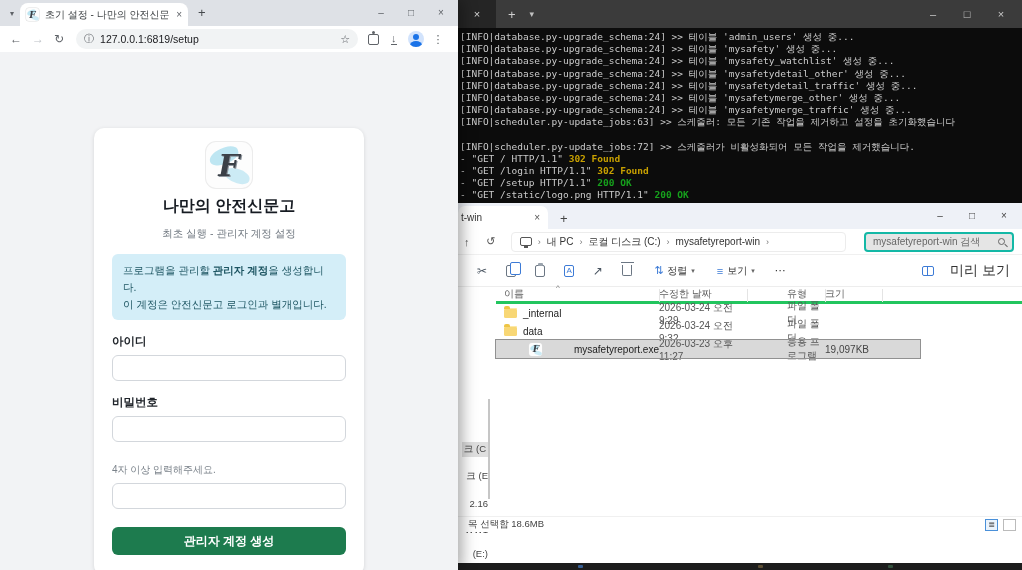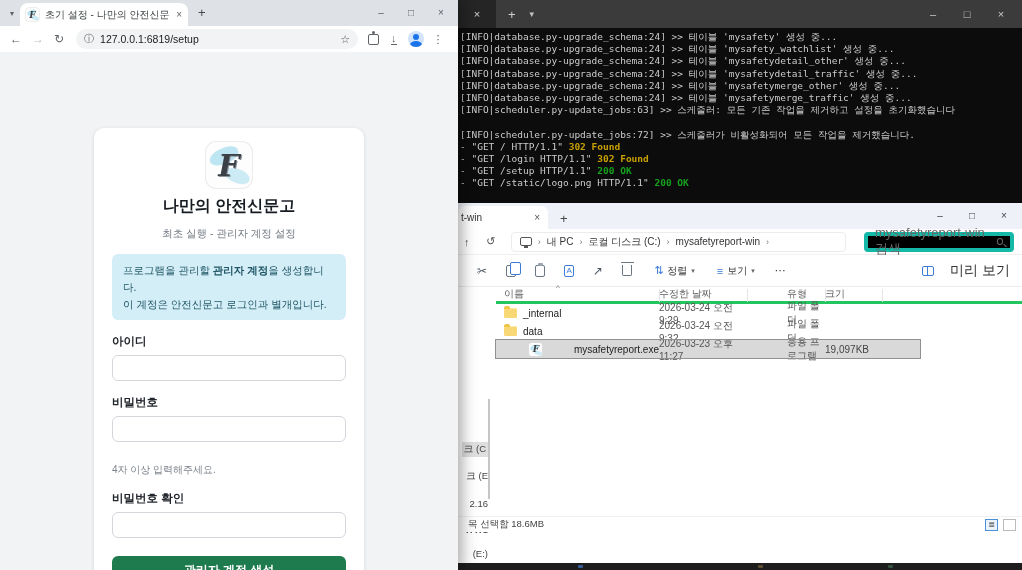--- a/index.html
+++ b/index.html
@@ -31,22 +31,22 @@
   .x-controls { position:absolute; right:2px; top:0; height:24px; display:flex; }
   .x-ctl { width:32px; height:24px; display:flex; align-items:center; justify-content:center; color:#444; font-size:10px; }
   .x-navbar { height:26px; background:#ffffff; display:flex; align-items:center; border-bottom:1px solid #f0f0f0; position:relative; }
   .x-nav-arrow { color:#555; font-size:11px; margin-left:6px; }
   .x-refresh { color:#555; font-size:11px; margin-left:16px; transform:scaleX(-1); }
   .x-breadcrumb { display:flex; align-items:center; gap:6px; margin-left:16px; border:1px solid #ececec; border-radius:4px;
                   height:20px; padding:0 8px; font-size:10px; color:#333; width:335px; background:#fff; }
   .x-crumb-sep { color:#777; font-size:9px; }
   .pc-icon { width:12px; height:9px; border:1.3px solid #555; border-radius:2px; position:relative; }
   .pc-icon::after { content:""; position:absolute; left:3px; bottom:-3px; width:4px; height:2px; background:#555; }
-  .x-search { position:absolute; right:8px; display:flex; align-items:center; border:4px solid #14b8a6; border-radius:4px;
-              height:20px; padding:0 7px; font-size:13px; color:#666; width:150px; background:#000000; }
+  .x-search { position:absolute; right:8px; display:flex; align-items:center; border:2px solid #14b8a6; border-radius:4px;
+              height:20px; padding:0 7px; font-size:10px; color:#666; width:150px; background:#e5e5e5; }
   .mag-icon { margin-left:auto; width:7px; height:7px; border:1.3px solid #666; border-radius:50%; position:relative; }
   .mag-icon::after { content:""; position:absolute; left:5px; top:6px; width:4px; height:1.3px; background:#666; transform:rotate(45deg); }
   .x-toolbar { height:32px; background:#ffffff; display:flex; align-items:center; border-bottom:1px solid #ededed; position:relative; }
   .xt-icon { margin-left:19px; color:#4a5561; font-size:12px; }
   .i-box { width:10px; height:12px; border:1.2px solid #6b7683; border-radius:2px; position:relative; }
   .i-copy::after { content:""; position:absolute; left:2.5px; top:-4px; width:9px; height:11px; border:1.2px solid #3d7bd6;
                    border-radius:2px; background:#fff; }
   .i-paste::before { content:""; position:absolute; left:2px; top:-2.5px; width:5px; height:3px; background:#9aa3ad; border-radius:1px; }
   .i-rename { display:flex; align-items:center; justify-content:center; font-size:8px; color:#3d7bd6; border-color:#3d7bd6; }
   .i-share { color:#4a5561; font-size:12px; }
@@ -158,20 +158,21 @@
       </div>
       <span class="t-plus">+</span>
       <span class="t-chev">▾</span>
       <div class="t-controls">
         <span class="t-ctl">–</span>
         <span class="t-ctl">□</span>
         <span class="t-ctl">×</span>
       </div>
     </div>
     <div class="t-body">
+      <div class="t-line">[INFO|database.py-upgrade_schema:24] &gt;&gt; 테이블 'admin_users' 생성 중...</div>
       <div class="t-line">[INFO|database.py-upgrade_schema:24] &gt;&gt; 테이블 'mysafety' 생성 중...</div>
       <div class="t-line">[INFO|database.py-upgrade_schema:24] &gt;&gt; 테이블 'mysafety_watchlist' 생성 중...</div>
       <div class="t-line">[INFO|database.py-upgrade_schema:24] &gt;&gt; 테이블 'mysafetydetail_other' 생성 중...</div>
       <div class="t-line">[INFO|database.py-upgrade_schema:24] &gt;&gt; 테이블 'mysafetydetail_traffic' 생성 중...</div>
       <div class="t-line">[INFO|database.py-upgrade_schema:24] &gt;&gt; 테이블 'mysafetymerge_other' 생성 중...</div>
       <div class="t-line">[INFO|database.py-upgrade_schema:24] &gt;&gt; 테이블 'mysafetymerge_traffic' 생성 중...</div>
       <div class="t-line">[INFO|scheduler.py-update_jobs:63] &gt;&gt; 스케줄러: 모든 기존 작업을 제거하고 설정을 초기화했습니다</div>
       <div class="t-line"></div>
       <div class="t-line">[INFO|scheduler.py-update_jobs:72] &gt;&gt; 스케줄러가 비활성화되어 모든 작업을 제거했습니다.</div>
       <div class="t-line"><span>- "GET / HTTP/1.1" </span><span class="st" style="color: rgb(200, 160, 0);">302 Found</span></div>
@@ -364,21 +365,20 @@
           <span>이 계정은 안전신문고 로그인과 별개입니다.</span>
         </div>
 
         <div class="fld-label">아이디</div>
         <div class="fld-input"></div>
 
         <div class="fld-label">비밀번호</div>
         <div class="fld-input"></div>
         <div class="fld-help">4자 이상 입력해주세요.</div>
 
-        <div class="fld-label">비밀번호 확인</div>
         <div class="fld-input"></div>
 
         <button class="submit-btn">관리자 계정 생성</button>
       </div>
     </div>
   </div>
 
 </div>
 
 </body></html>

